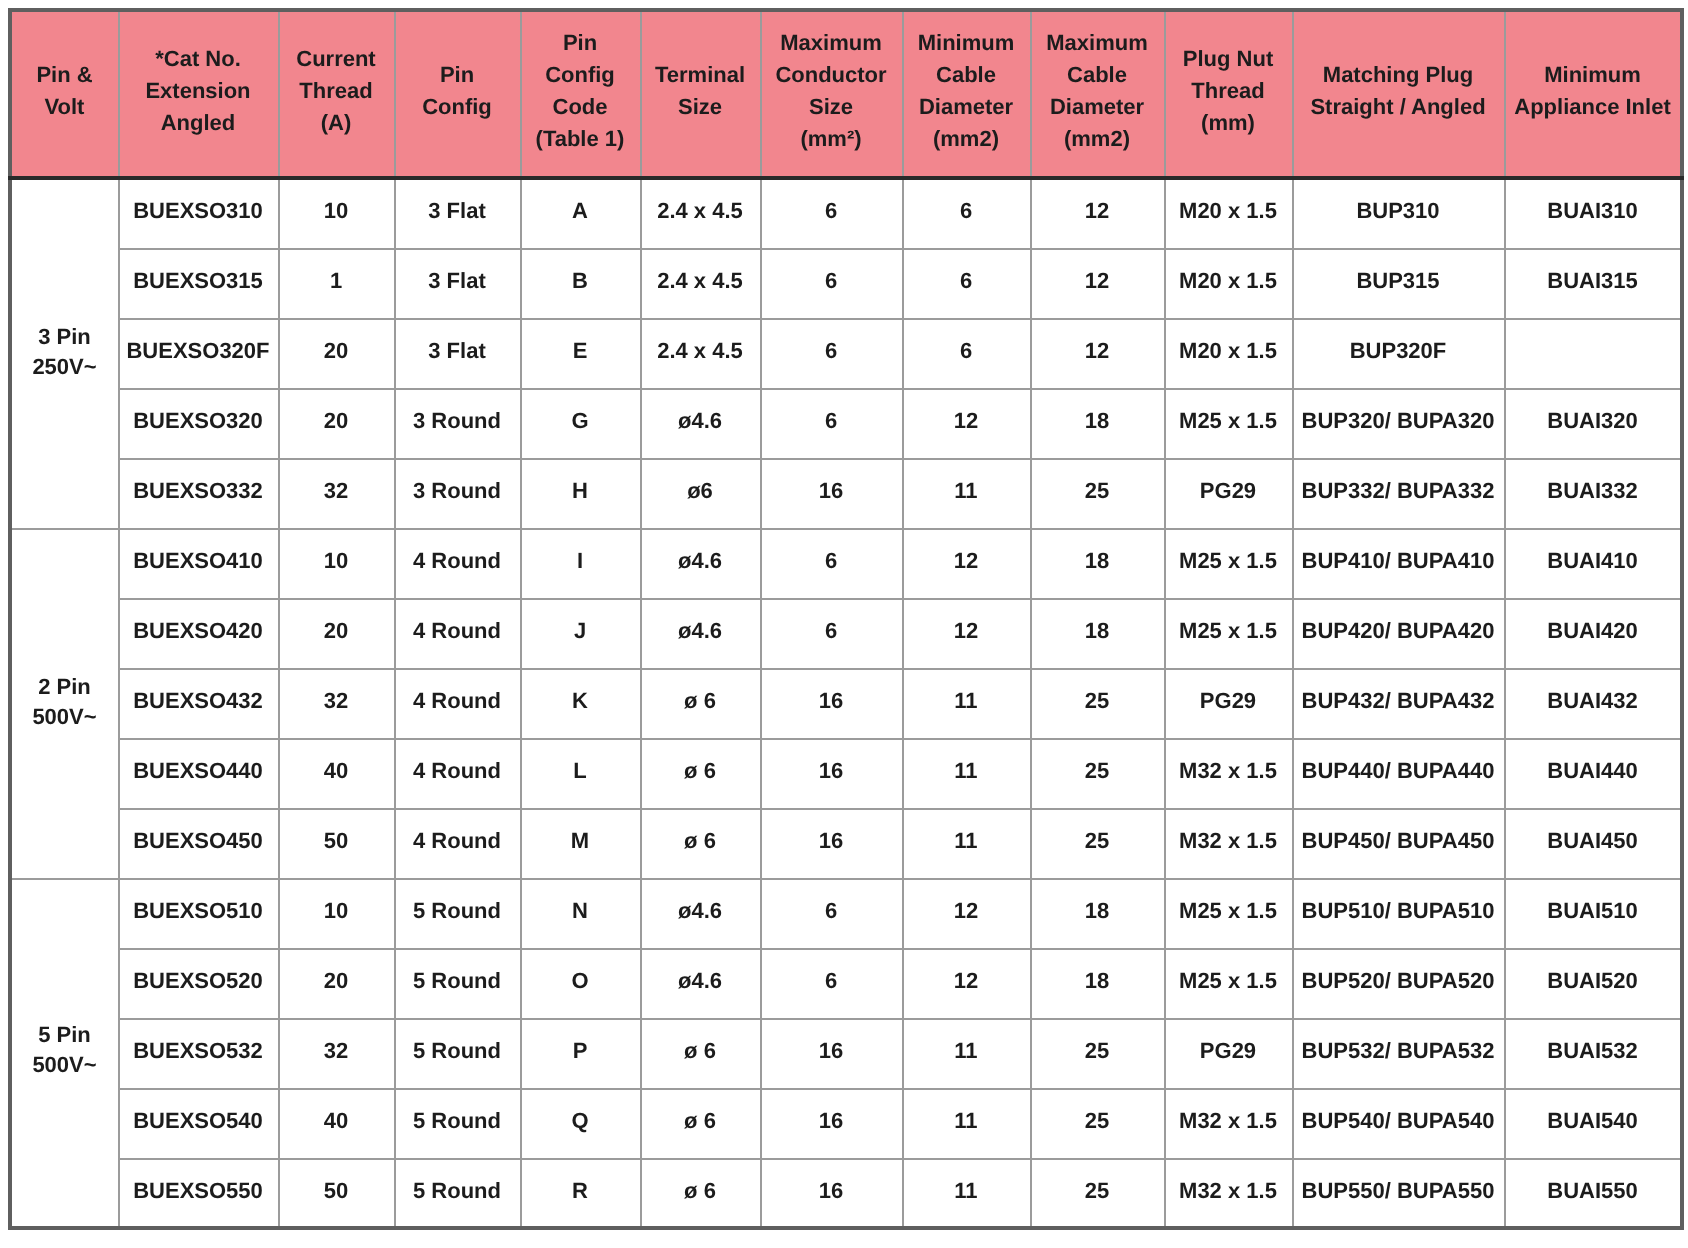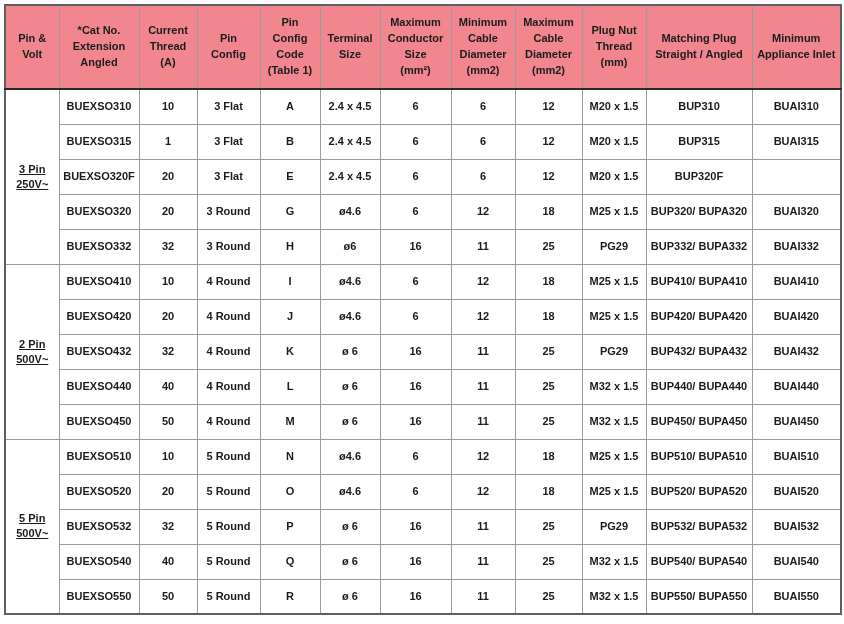--- a/index.html
+++ b/index.html
@@ -43,21 +43,20 @@
   table.spec-table tbody tr {
     height: 35px;
   }
   table.spec-table tbody td {
     background: #ffffff;
     line-height: 1.35;
   }
   td.group-cell {
     font-weight: bold;
     line-height: 1.5;
-    text-decoration: underline;
   }
 </style>
 </head>
 <body>
 
 <div class="page">
   <table class="spec-table">
     <colgroup>
       <col style="width:54px">
       <col style="width:80px">

